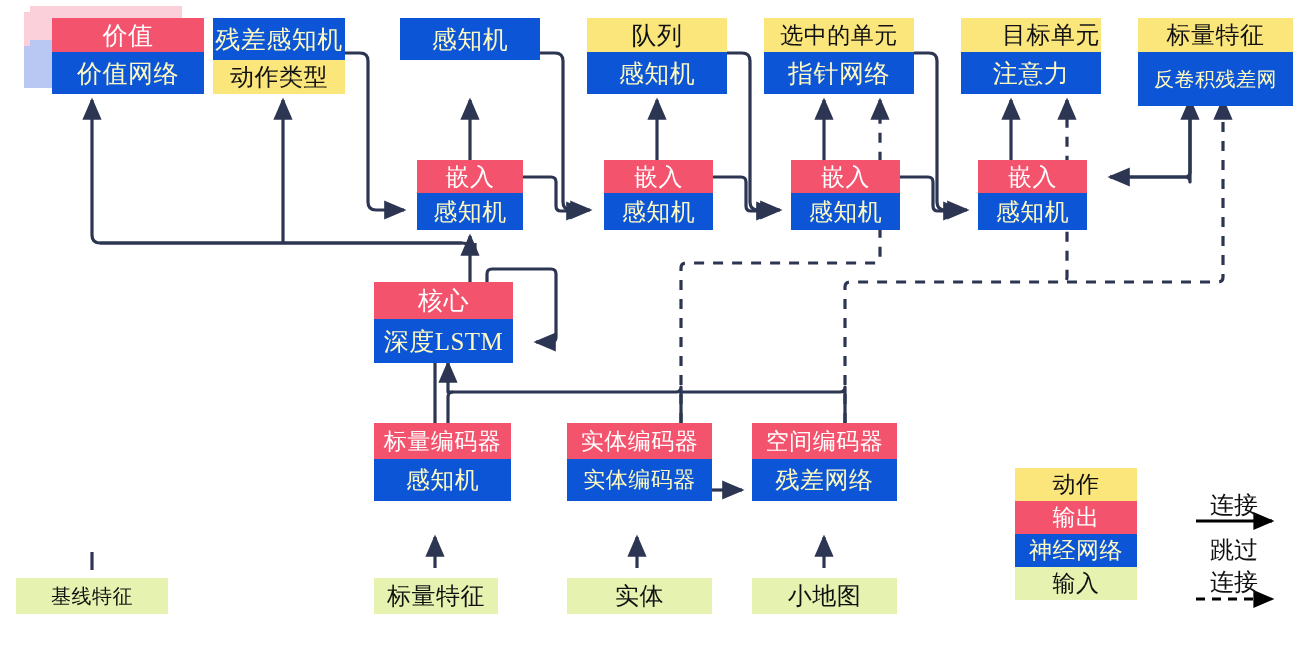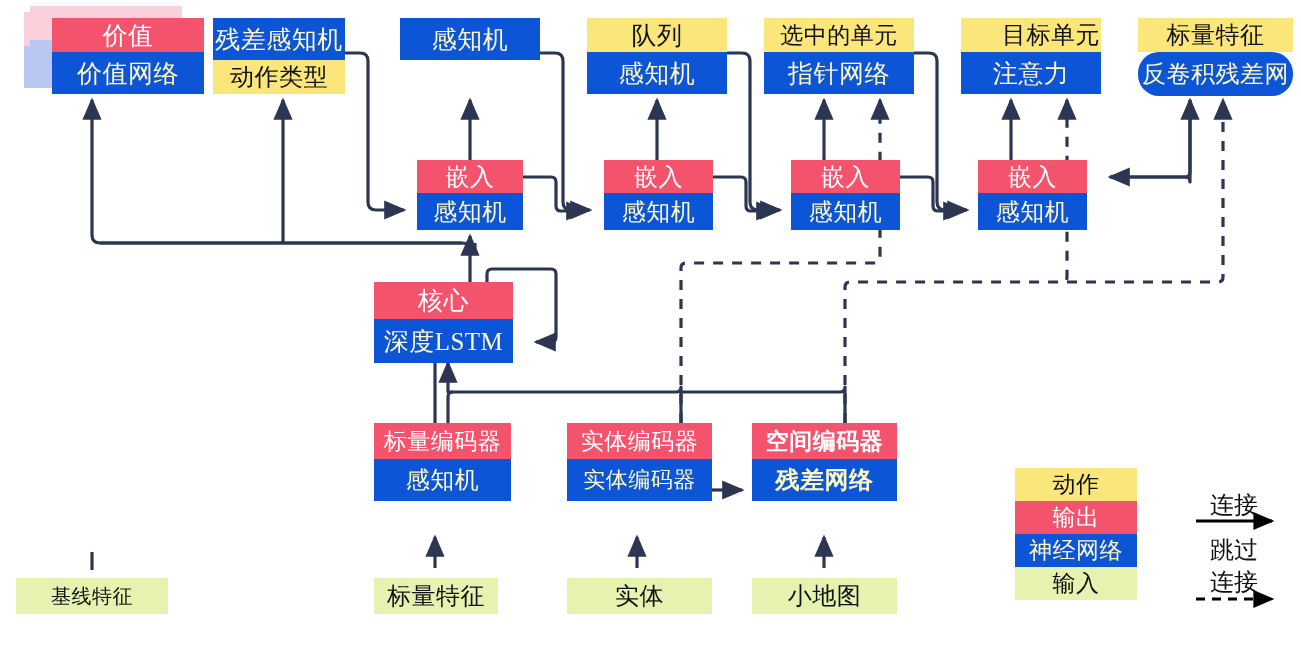--- a/index.html
+++ b/index.html
@@ -122,21 +122,21 @@
     <div class="cell cell-net" style="height:42px;font-size:25px;">指针网络</div>
   </div>
 
   <div class="node" style="left:961px;top:18px;width:140px;">
     <div class="cell cell-action" style="height:34px;font-size:24px;padding-left:40px;">目标单元</div>
     <div class="cell cell-net" style="height:42px;font-size:25px;">注意力</div>
   </div>
 
   <div class="node" style="left:1138px;top:18px;width:155px;">
     <div class="cell cell-action" style="height:34px;font-size:24px;">标量特征</div>
-    <div class="cell cell-net" style="height:44px;font-size:24px;border-radius:21px;">反卷积残差网</div>
+    <div class="cell cell-net" style="height:54px;font-size:20px;">反卷积残差网</div>
   </div>
 
   <div class="node" style="left:417px;top:160px;width:106px;">
     <div class="cell cell-output" style="height:33px;font-size:24px;">嵌入</div>
     <div class="cell cell-net" style="height:37px;font-size:24px;">感知机</div>
   </div>
 
   <div class="node" style="left:604px;top:160px;width:109px;">
     <div class="cell cell-output" style="height:33px;font-size:24px;">嵌入</div>
     <div class="cell cell-net" style="height:37px;font-size:24px;">感知机</div>
@@ -160,21 +160,21 @@
   <div class="node" style="left:374px;top:423px;width:137px;">
     <div class="cell cell-output" style="height:36px;font-size:23px;">标量编码器</div>
     <div class="cell cell-net" style="height:42px;font-size:24px;">感知机</div>
   </div>
 
   <div class="node" style="left:567px;top:423px;width:145px;">
     <div class="cell cell-output" style="height:36px;font-size:23px;">实体编码器</div>
     <div class="cell cell-net" style="height:42px;font-size:22px;">实体编码器</div>
   </div>
 
-  <div class="node" style="left:752px;top:423px;width:145px;font-weight:bold;">
+  <div class="node" style="left:752px;top:423px;width:145px;">
     <div class="cell cell-output" style="height:36px;font-size:23px;">空间编码器</div>
     <div class="cell cell-net" style="height:42px;font-size:24px;">残差网络</div>
   </div>
 
   <div class="node cell cell-input" style="left:16px;top:578px;width:152px;height:36px;font-size:20px;">基线特征</div>
   <div class="node cell cell-input" style="left:374px;top:578px;width:124px;height:36px;font-size:24px;">标量特征</div>
   <div class="node cell cell-input" style="left:567px;top:578px;width:145px;height:36px;font-size:24px;">实体</div>
   <div class="node cell cell-input" style="left:752px;top:578px;width:145px;height:36px;font-size:24px;">小地图</div>
 
   <div class="legendbox" style="left:1015px;top:468px;width:122px;">

